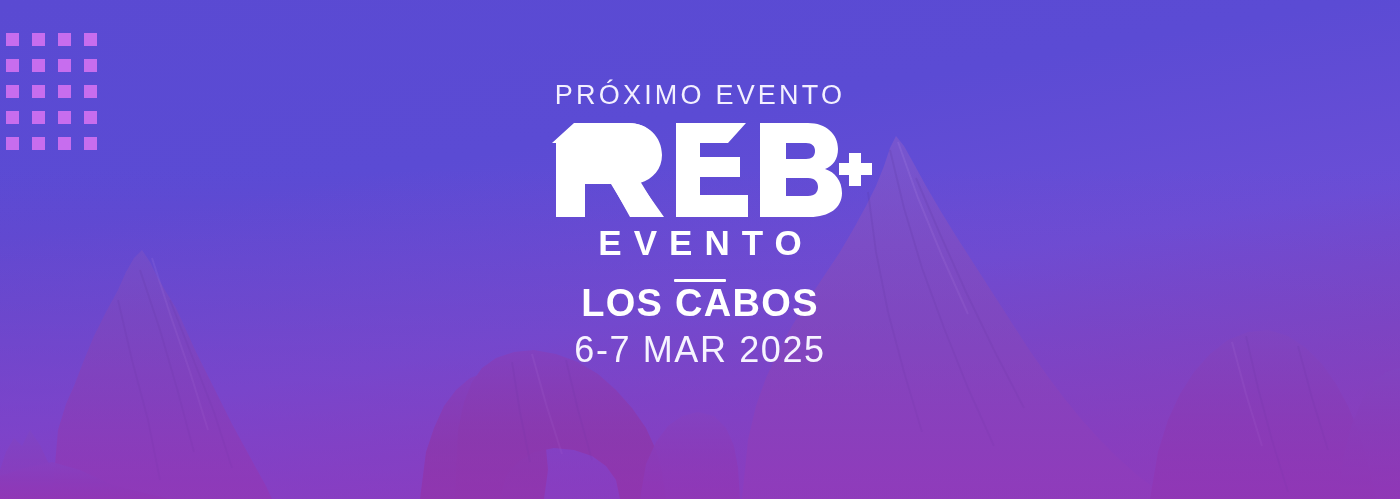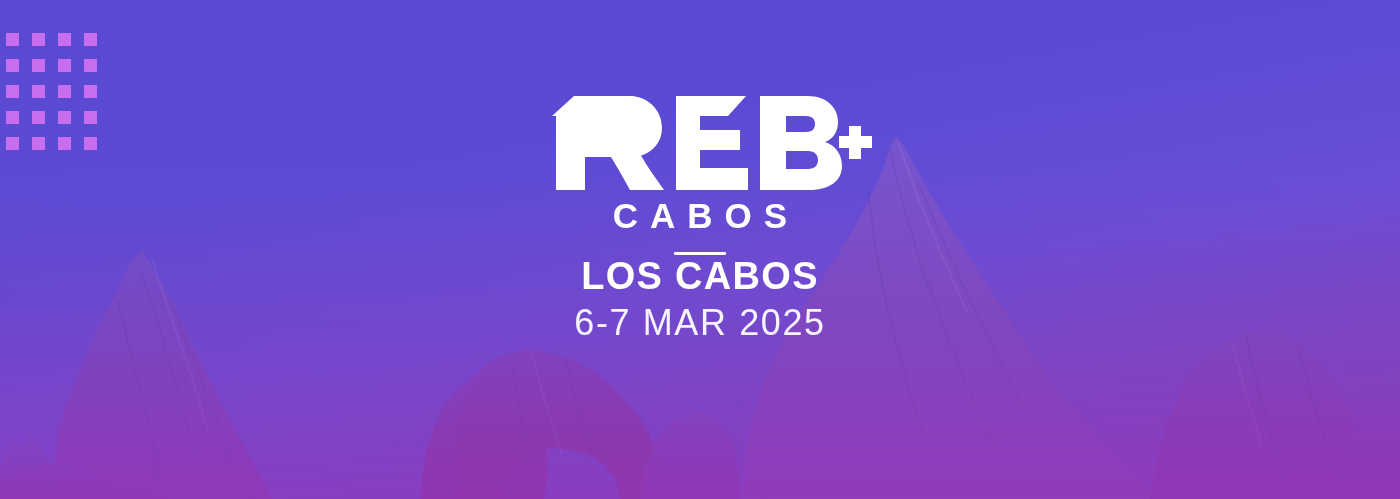--- a/index.html
+++ b/index.html
@@ -230,20 +230,21 @@
     <i></i>
     <i></i>
     <i></i>
     <i></i>
     <i></i>
     <i></i>
   </div>
 
   <div class="content">
 
+    <div class="kicker">PRÓXIMO EVENTO</div>
 
     <div class="logo-lockup">
       <svg width="300" height="98" viewBox="0 0 300 98" aria-hidden="true">
         <g fill="#ffffff">
 
           <path d="M2 22 L24 2 L78 2 C97 2 110 15 110 33 C110 46 102 56 90 60
                    L112 96 L80 96 L60 60 L34 60 L34 96 L6 96 L6 38 L34 38 L34 26
                    L86 26 C91 26 94 29 94 33 C94 37 91 40 86 40 L34 40 L34 38 L6 38
                    L6 22 Z"></path>
 
@@ -260,21 +261,21 @@
                    M236 57 L236 75 L258 75 C265 75 268 71 268 66 C268 61 265 57 258 57 Z" fill-rule="evenodd"></path>
         </g>
 
         <g fill="#ffffff">
           <rect x="289" y="42" width="33" height="12"></rect>
           <rect x="299" y="32" width="12" height="33"></rect>
         </g>
       </svg>
     </div>
 
-    <div class="summit">CABOS</div>
+    <div class="summit">EVENTO</div>
 
     <div class="divider"></div>
 
     <div class="city">LOS CABOS</div>
 
     <div class="dates">6-7 MAR 2025</div>
 
   </div>
 </div>
 

